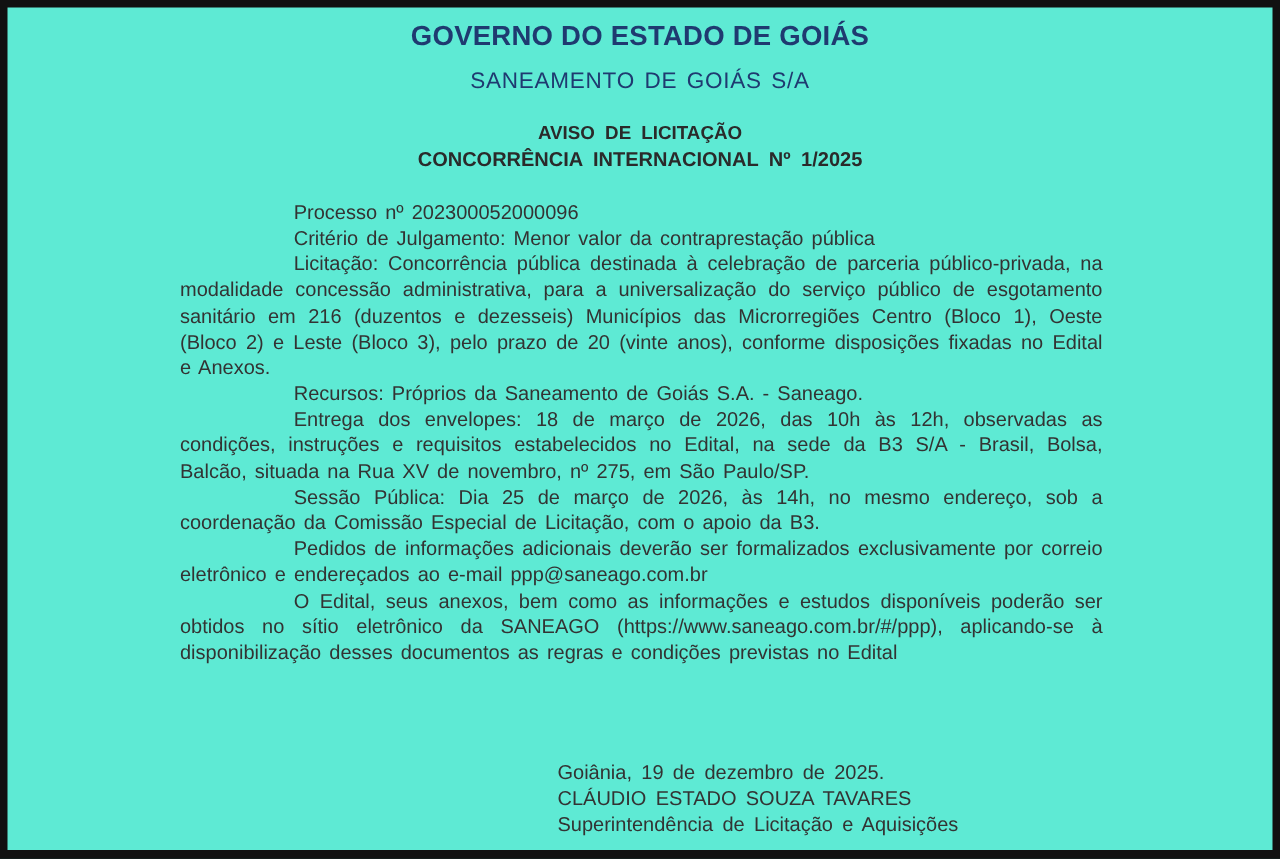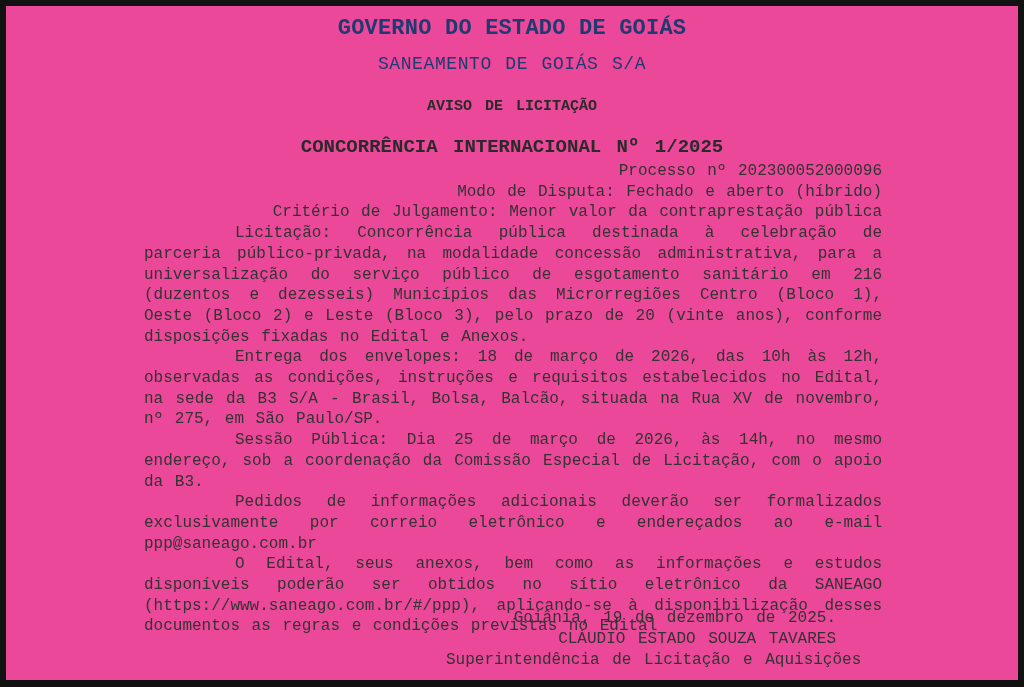--- a/index.html
+++ b/index.html
@@ -13,22 +13,21 @@
     position: relative;
     overflow: hidden;
     font-family: "Liberation Sans", "DejaVu Sans", sans-serif;
   }
   .page {
     position: absolute;
     left: 6px;
     top: 6px;
     width: 1012px;
     height: 674px;
-    background: #ec4899;
-    font-family: Liberation Mono, monospace;
+    background: #5eead4;
   }
   .hdr {
     position: absolute;
     left: 0;
     width: 1012px;
     text-align: center;
     white-space: nowrap;
   }
   .gov {
     top: 10px;
@@ -45,69 +44,69 @@
     word-spacing: 2px;
   }
   .t1 {
     top: 92px;
     font-size: 15px;
     font-weight: bold;
     color: #2a2a2a;
     word-spacing: 4px;
   }
   .t2 {
-    top: 130px;
-    font-size: 19px;
+    top: 114px;
+    font-size: 16px;
     font-weight: bold;
     color: #2a2a2a;
     word-spacing: 4px;
   }
   .body {
     position: absolute;
     left: 138px;
     top: 155px;
     width: 738px;
     font-size: 16px;
     line-height: 20.7px;
     color: #333333;
   }
   .p {
     margin: 0;
     text-align: justify;
     text-indent: 91px;
     word-spacing: 2px;
   }
-  .p.nj { text-align: right; }
+  .p.nj { text-align: left; }
   .sign {
     position: absolute;
     left: 440px;
     top: 602px;
     width: 390px;
-    text-align: right;
+    text-align: left;
     font-size: 16px;
     line-height: 21px;
     color: #333333;
     word-spacing: 3px;
   }
   .sign div { white-space: nowrap; }
 </style>
 </head>
 <body>
 
 <div class="page">
   <div class="hdr gov">GOVERNO DO ESTADO DE GOIÁS</div>
   <div class="hdr org">SANEAMENTO DE GOIÁS S/A</div>
   <div class="hdr t1">AVISO DE LICITAÇÃO</div>
   <div class="hdr t2">CONCORRÊNCIA INTERNACIONAL Nº 1/2025</div>
 
   <div class="body">
     <p class="p nj">Processo nº 202300052000096</p>
-    <p class="p nj">Modo de Disputa: Fechado e aberto (híbrido)</p>
     <p class="p nj">Critério de Julgamento: Menor valor da contraprestação pública</p>
     <p class="p">Licitação: Concorrência pública destinada à celebração de parceria público-privada, na modalidade concessão administrativa, para a universalização do serviço público de esgotamento sanitário em 216 (duzentos e dezesseis) Municípios das Microrregiões Centro (Bloco 1), Oeste (Bloco 2) e Leste (Bloco 3), pelo prazo de 20 (vinte anos), conforme disposições fixadas no Edital e Anexos.</p>
+    <p class="p nj">Recursos: Próprios da Saneamento de Goiás S.A. - Saneago.</p>
     <p class="p">Entrega dos envelopes: 18 de março de 2026, das 10h às 12h, observadas as condições, instruções e requisitos estabelecidos no Edital, na sede da B3 S/A - Brasil, Bolsa, Balcão, situada na Rua XV de novembro, nº 275, em São Paulo/SP.</p>
     <p class="p">Sessão Pública: Dia 25 de março de 2026, às 14h, no mesmo endereço, sob a coordenação da Comissão Especial de Licitação, com o apoio da B3.</p>
     <p class="p">Pedidos de informações adicionais deverão ser formalizados exclusivamente por correio eletrônico e endereçados ao e-mail ppp@saneago.com.br</p>
     <p class="p">O Edital, seus anexos, bem como as informações e estudos disponíveis poderão ser obtidos no sítio eletrônico da SANEAGO (https://www.saneago.com.br/#/ppp), aplicando-se à disponibilização desses documentos as regras e condições previstas no Edital</p>
   </div>
 
   <div class="sign">
     <div>Goiânia, 19 de dezembro de 2025.</div>
     <div>CLÁUDIO ESTADO SOUZA TAVARES</div>
     <div>Superintendência de Licitação e Aquisições</div>

